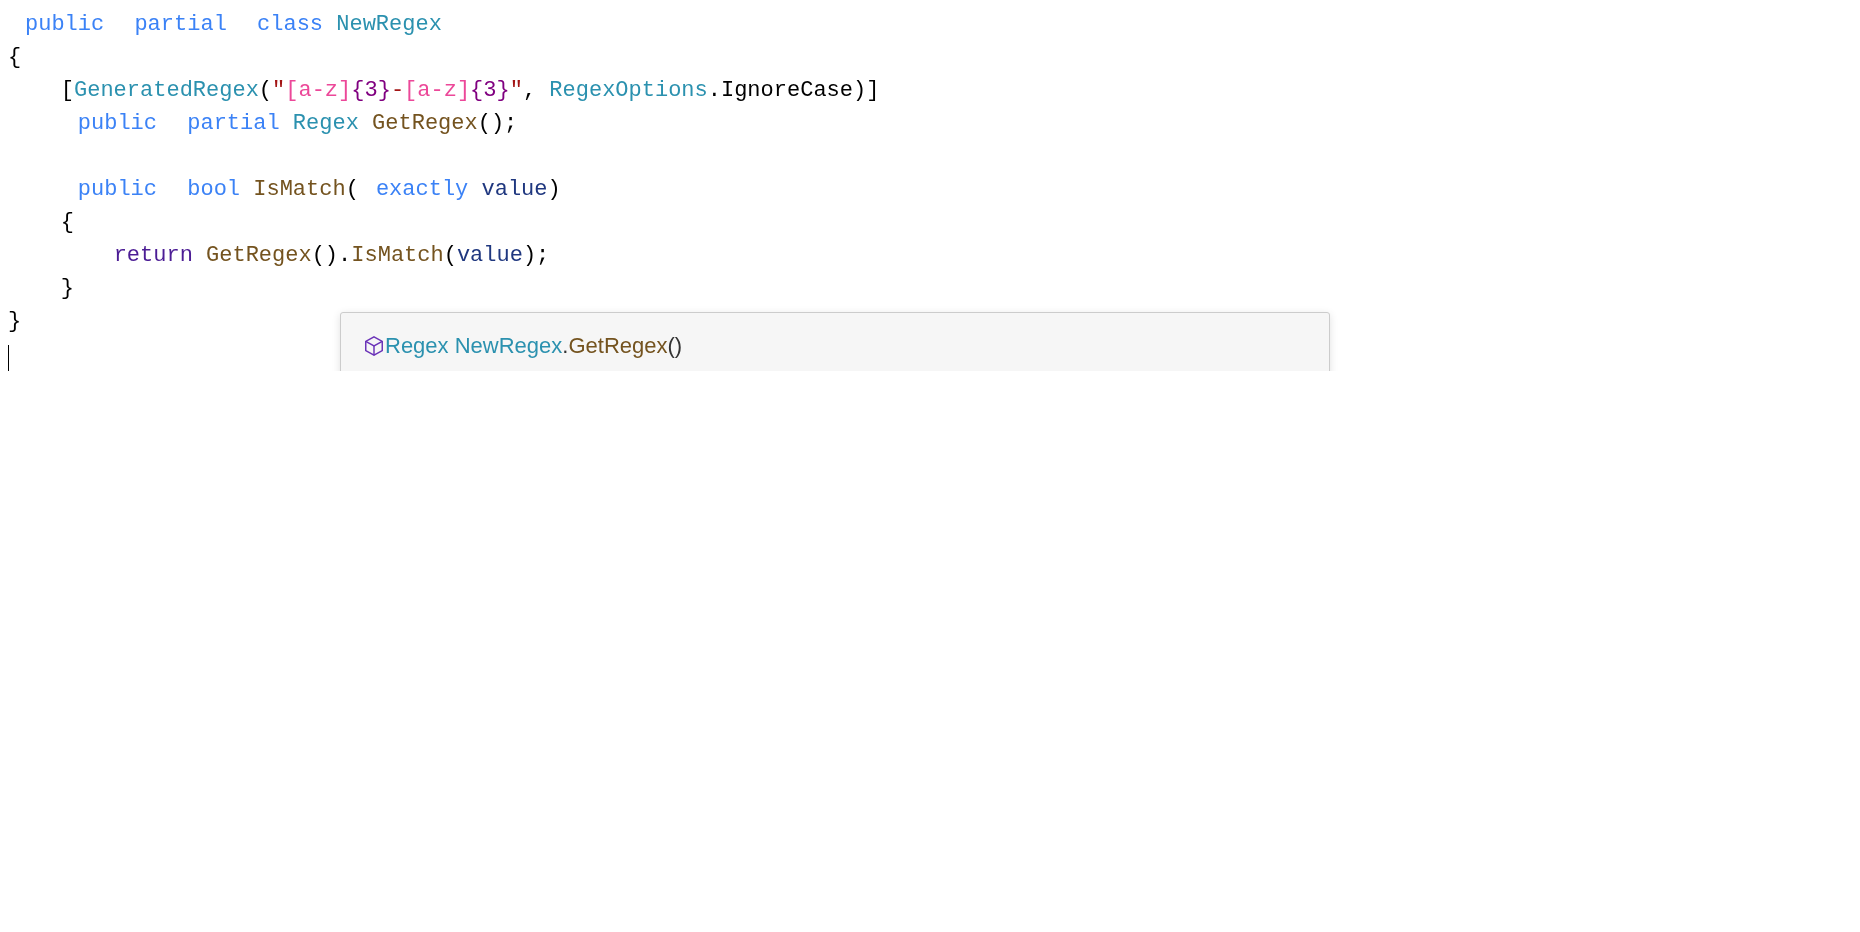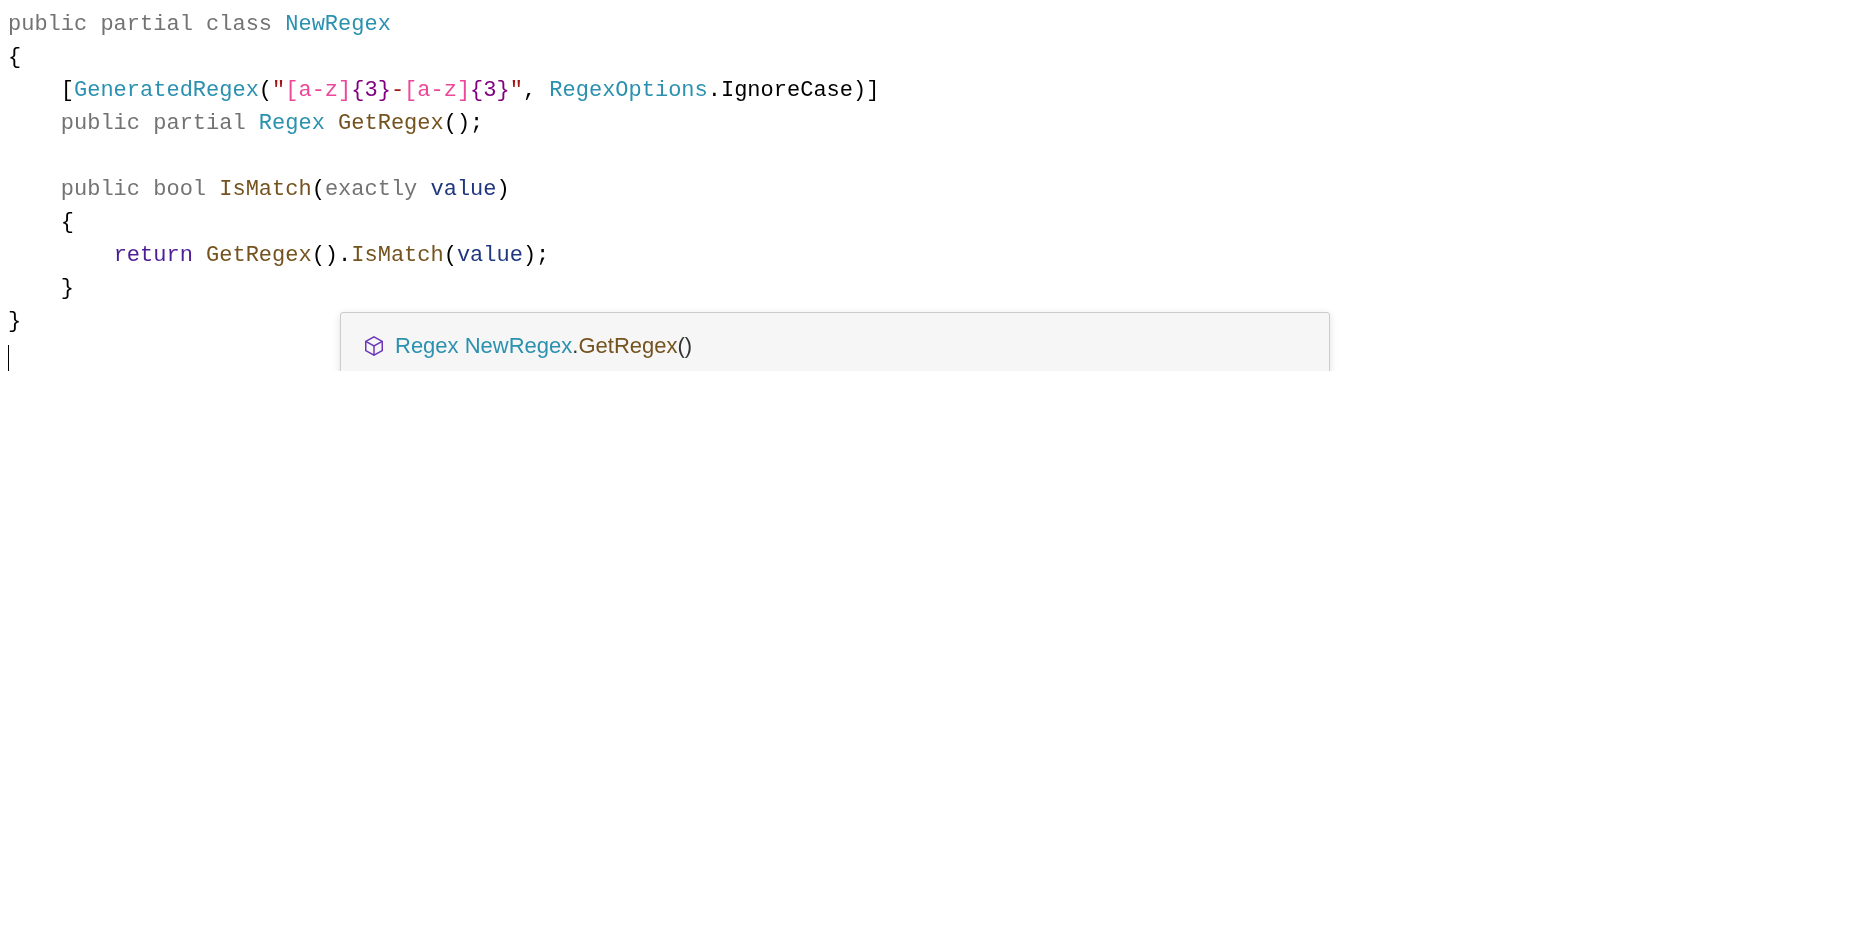--- a/index.html
+++ b/index.html
@@ -8,21 +8,21 @@
       font-size: 22px;
       background: #ffffff;
       color: #000000;
       position: relative;
       padding: 8px 0 0 8px;
       line-height: 1.5;
     }
     .code-line {
       white-space: pre;
     }
-    .kw-blue { color: #737373; }
+    .kw-blue { color: #3b82f6; margin-left: 17px; }
     .kw-class { color: #2b91af; }
     .attr-name { color: #2b91af; }
     .string { color: #a31515; }
     .string-bracket { color: #ec4899; }
     .string-quant { color: #800080; }
     .dot-member { color: #000000; margin-top: 9px; }
     .param { color: #1f377f; margin-top: 45px; }
     .method { color: #74531f; }
     .return-kw { color: #4c1d95; margin-top: 39px; }
     .punct { color: #000000; }
@@ -63,21 +63,20 @@
       border-radius: 3px;
       box-shadow: 0 2px 8px rgba(0,0,0,0.12);
       padding: 16px 22px 20px 22px;
       font-family: 'Segoe UI', Arial, sans-serif;
       font-size: 22px;
       color: #333333;
     }
     .tooltip-header {
       display: flex;
       align-items: center;
-      gap: 10px;
       margin-bottom: 14px;
     }
     .cube-icon {
       width: 22px;
       height: 22px;
       flex-shrink: 0;
     }
     .tooltip-sig-type { color: #2b91af; }
     .tooltip-sig-class { color: #2b91af; }
     .tooltip-sig-member { color: #74531f; }

